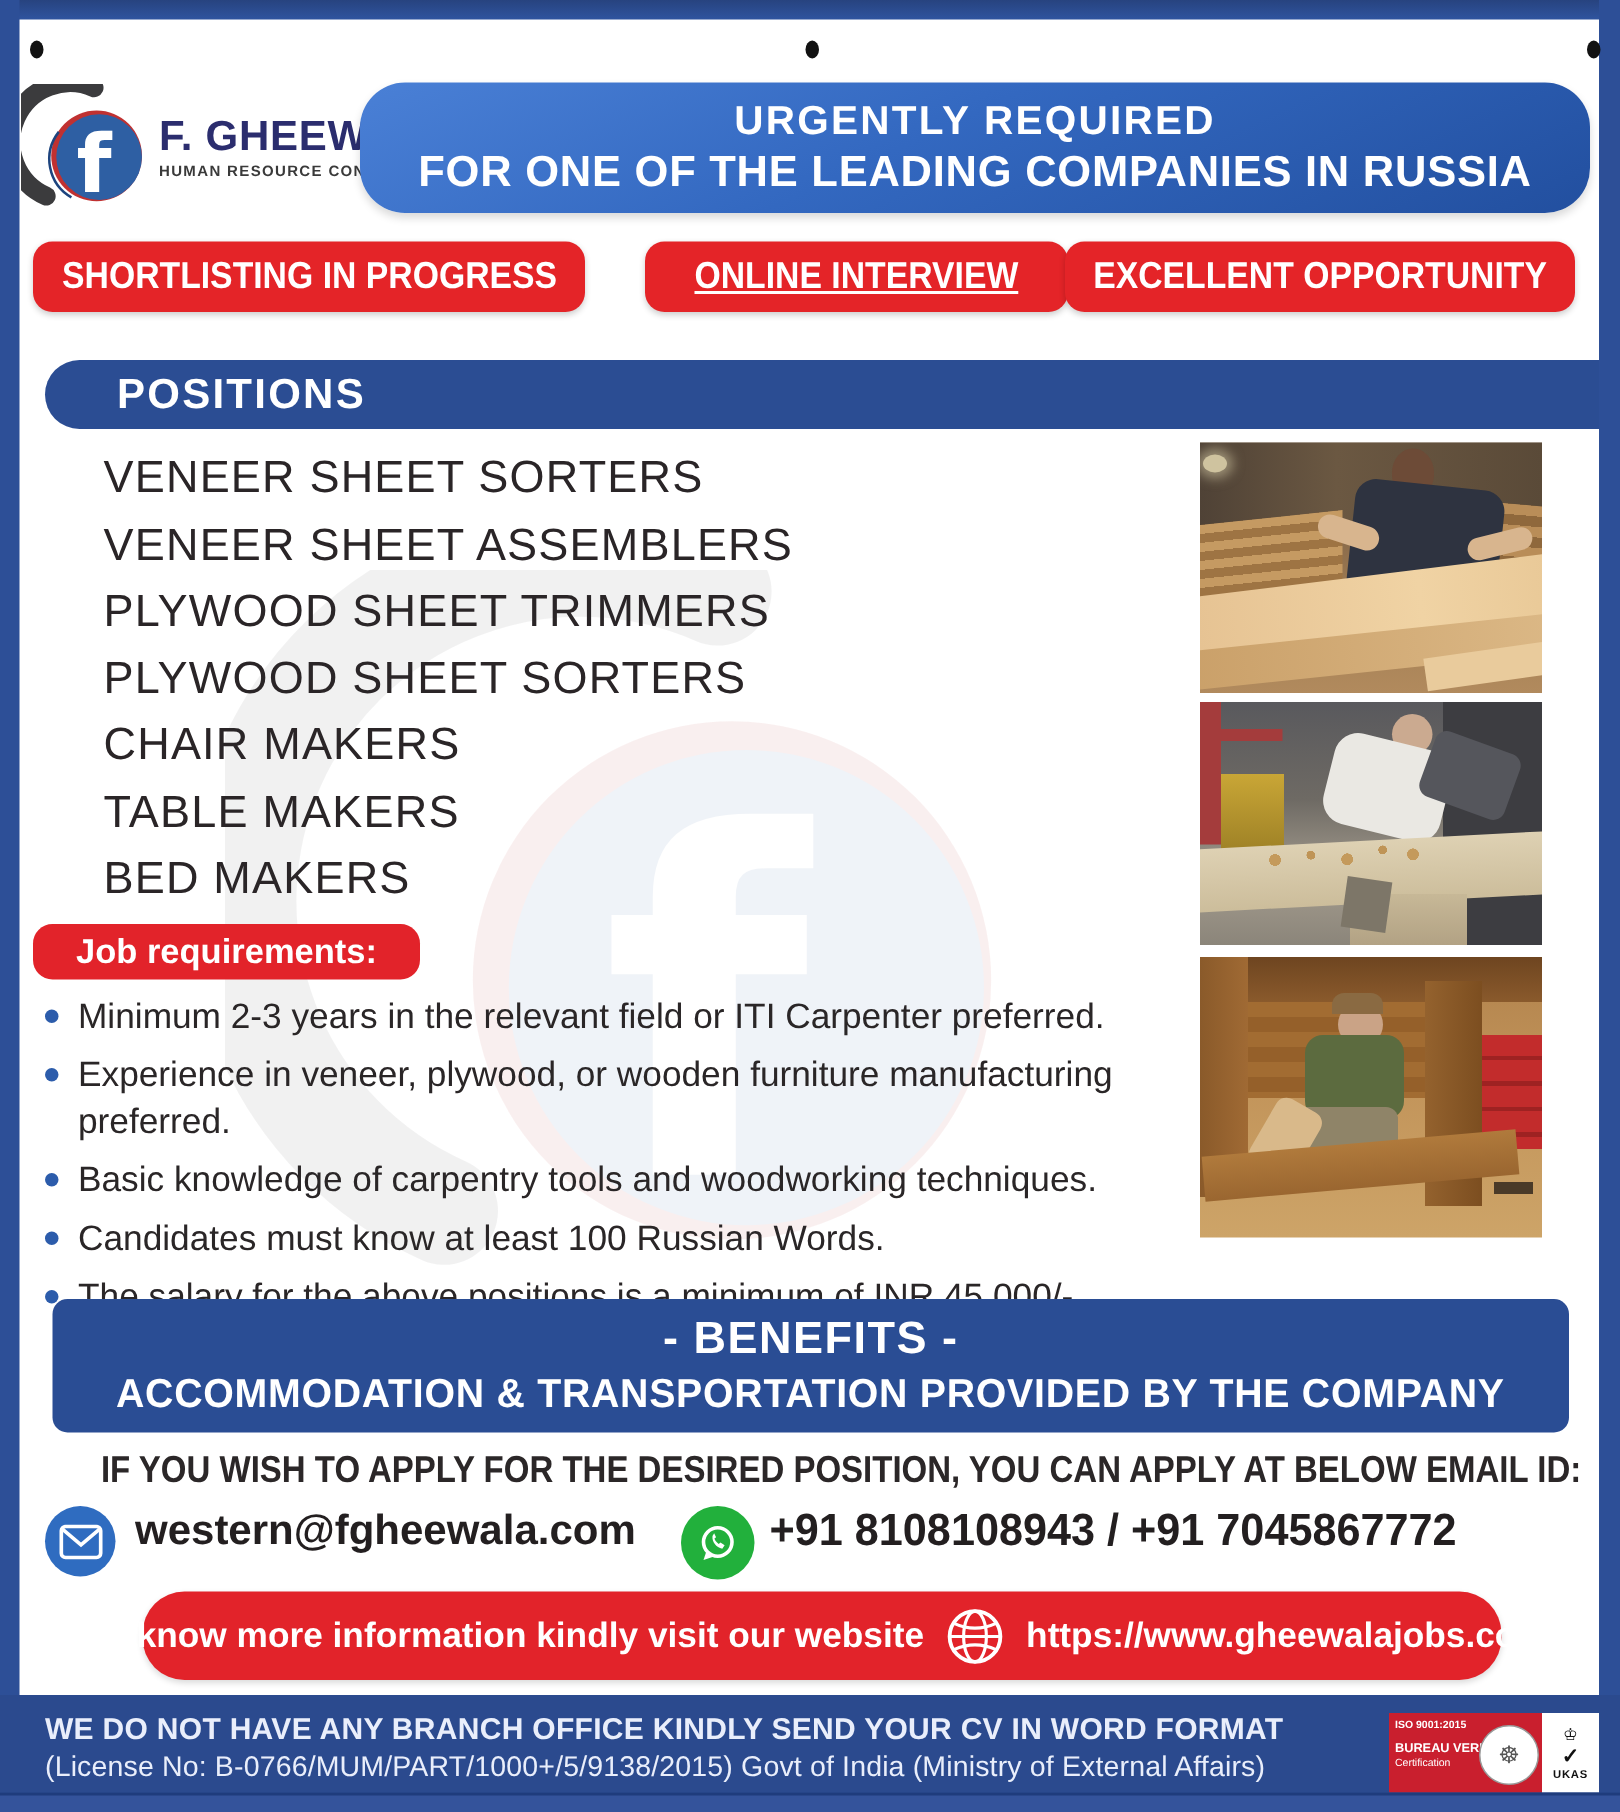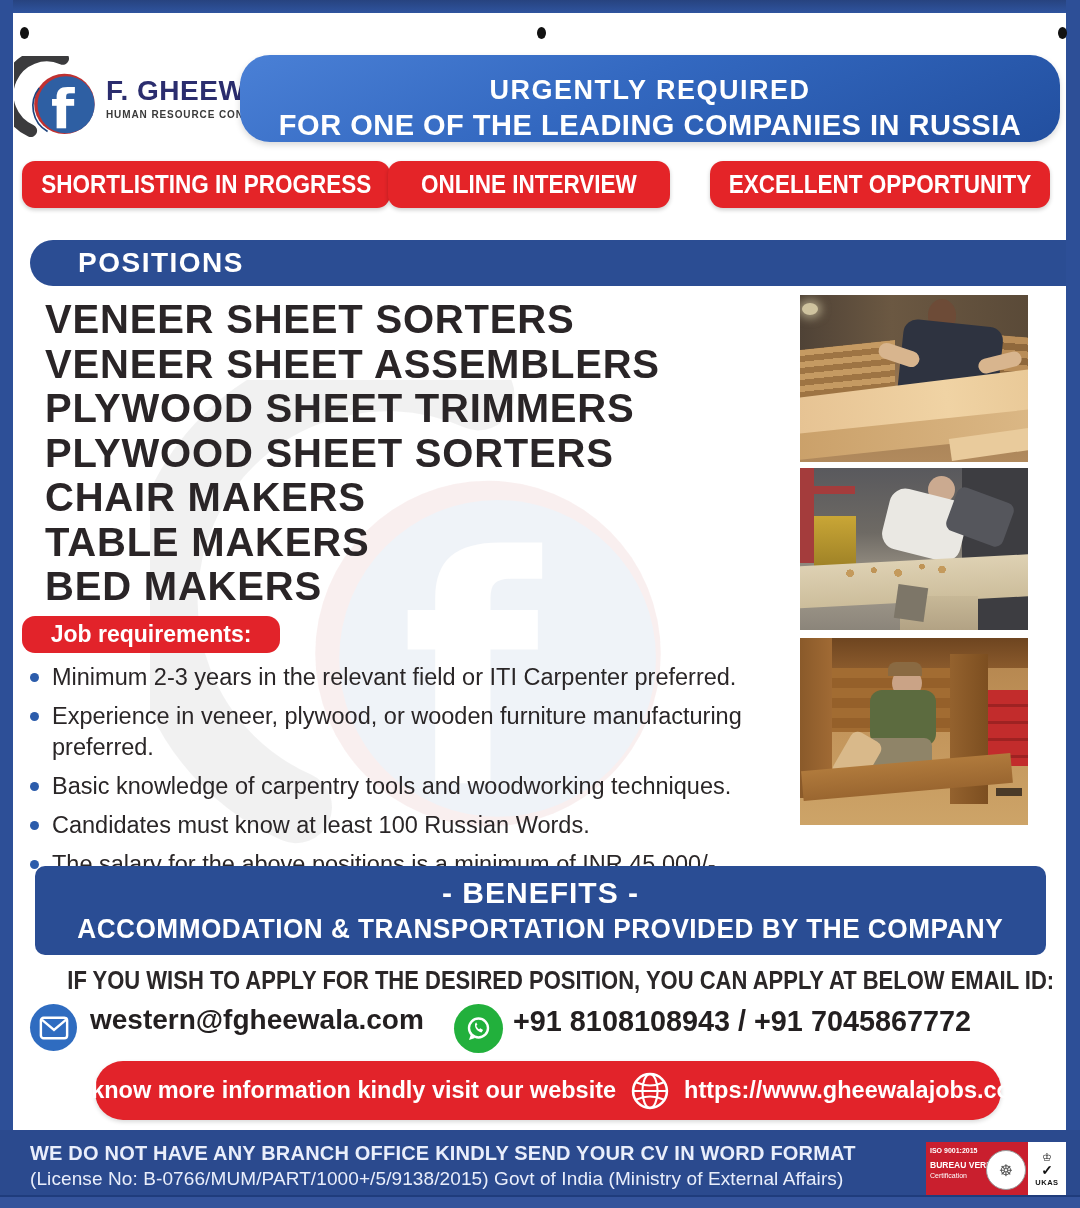--- a/index.html
+++ b/index.html
@@ -18,41 +18,41 @@
   
   .logo{position:absolute;left:14px;top:56px;display:flex;align-items:center;gap:8px;}
   .logo svg{width:84px;height:84px;}
   .logo-text{display:flex;flex-direction:column;line-height:1;}
   .brand{font-size:28px;font-weight:bold;color:#2b2d6e;letter-spacing:.5px;}
   .tagline{font-size:10px;font-weight:bold;color:#3a3a3a;letter-spacing:.9px;margin-top:5px;}
 
   
   .header-banner{position:absolute;left:240px;top:55px;width:820px;height:87px;border-radius:30px;
      background:linear-gradient(155deg,#4a80d6 0%,#3368c0 45%,#224f9f 100%);
-     color:#fff;display:flex;flex-direction:column;justify-content:flex-end;align-items:center;gap:3px;
+     color:#fff;display:flex;flex-direction:column;justify-content:center;align-items:center;gap:3px;
      box-shadow:0 3px 6px rgba(0,0,0,.15);}
   .hb-line1{font-size:27px;font-weight:bold;letter-spacing:1.5px;}
   .hb-line2{font-size:29px;font-weight:bold;letter-spacing:.5px;white-space:nowrap;}
 
   
   .pill{position:absolute;top:161px;height:47px;background:#e42428;border-radius:13px;color:#fff;
         display:flex;align-items:center;justify-content:center;box-shadow:0 2px 4px rgba(0,0,0,.2);}
   .pill1{left:22px;width:368px;}
-  .pill2{left:388px;width:282px;}
+  .pill2{left:430px;width:282px;text-decoration:underline;}
   .pill3{left:710px;width:340px;}
   .pill-label{font-size:25px;font-weight:bold;white-space:nowrap;display:inline-block;transform:scaleX(.9);}
 
   
   .positions-banner{position:absolute;left:30px;top:240px;right:14px;height:46px;background:#2b4d93;
      border-radius:23px 0 0 23px;color:#fff;display:flex;align-items:center;padding-left:48px;
      font-size:28px;font-weight:bold;letter-spacing:1.5px;}
 
   
   .positions-list{position:absolute;left:45px;top:297px;}
-  .pos{font-size:40px;font-weight:bold;color:#2a2527;line-height:44.5px;letter-spacing:.8px;white-space:nowrap;}
+  .pos{font-size:30px;font-weight:normal;color:#2a2527;line-height:44.5px;letter-spacing:.8px;white-space:nowrap;margin-left:24px;}
 
   
   .photo{position:absolute;left:800px;width:228px;overflow:hidden;background:#888;}
   .photo>div{position:absolute;}
   .photo1{top:295px;height:167px;background:linear-gradient(180deg,#6e5a44 0%,#86684a 35%,#a07c52 60%,#b18a5d 100%);}
   .photo2{top:468px;height:162px;background:linear-gradient(180deg,#59595d 0%,#6e6a64 40%,#a49c8e 72%,#8b857a 100%);}
   .photo3{top:638px;height:187px;background:linear-gradient(180deg,#b1824c 0%,#c2945a 45%,#cda468 100%);}
 
   
   .jobreq{position:absolute;left:22px;top:616px;width:258px;height:37px;background:#e2232a;border-radius:13px;

